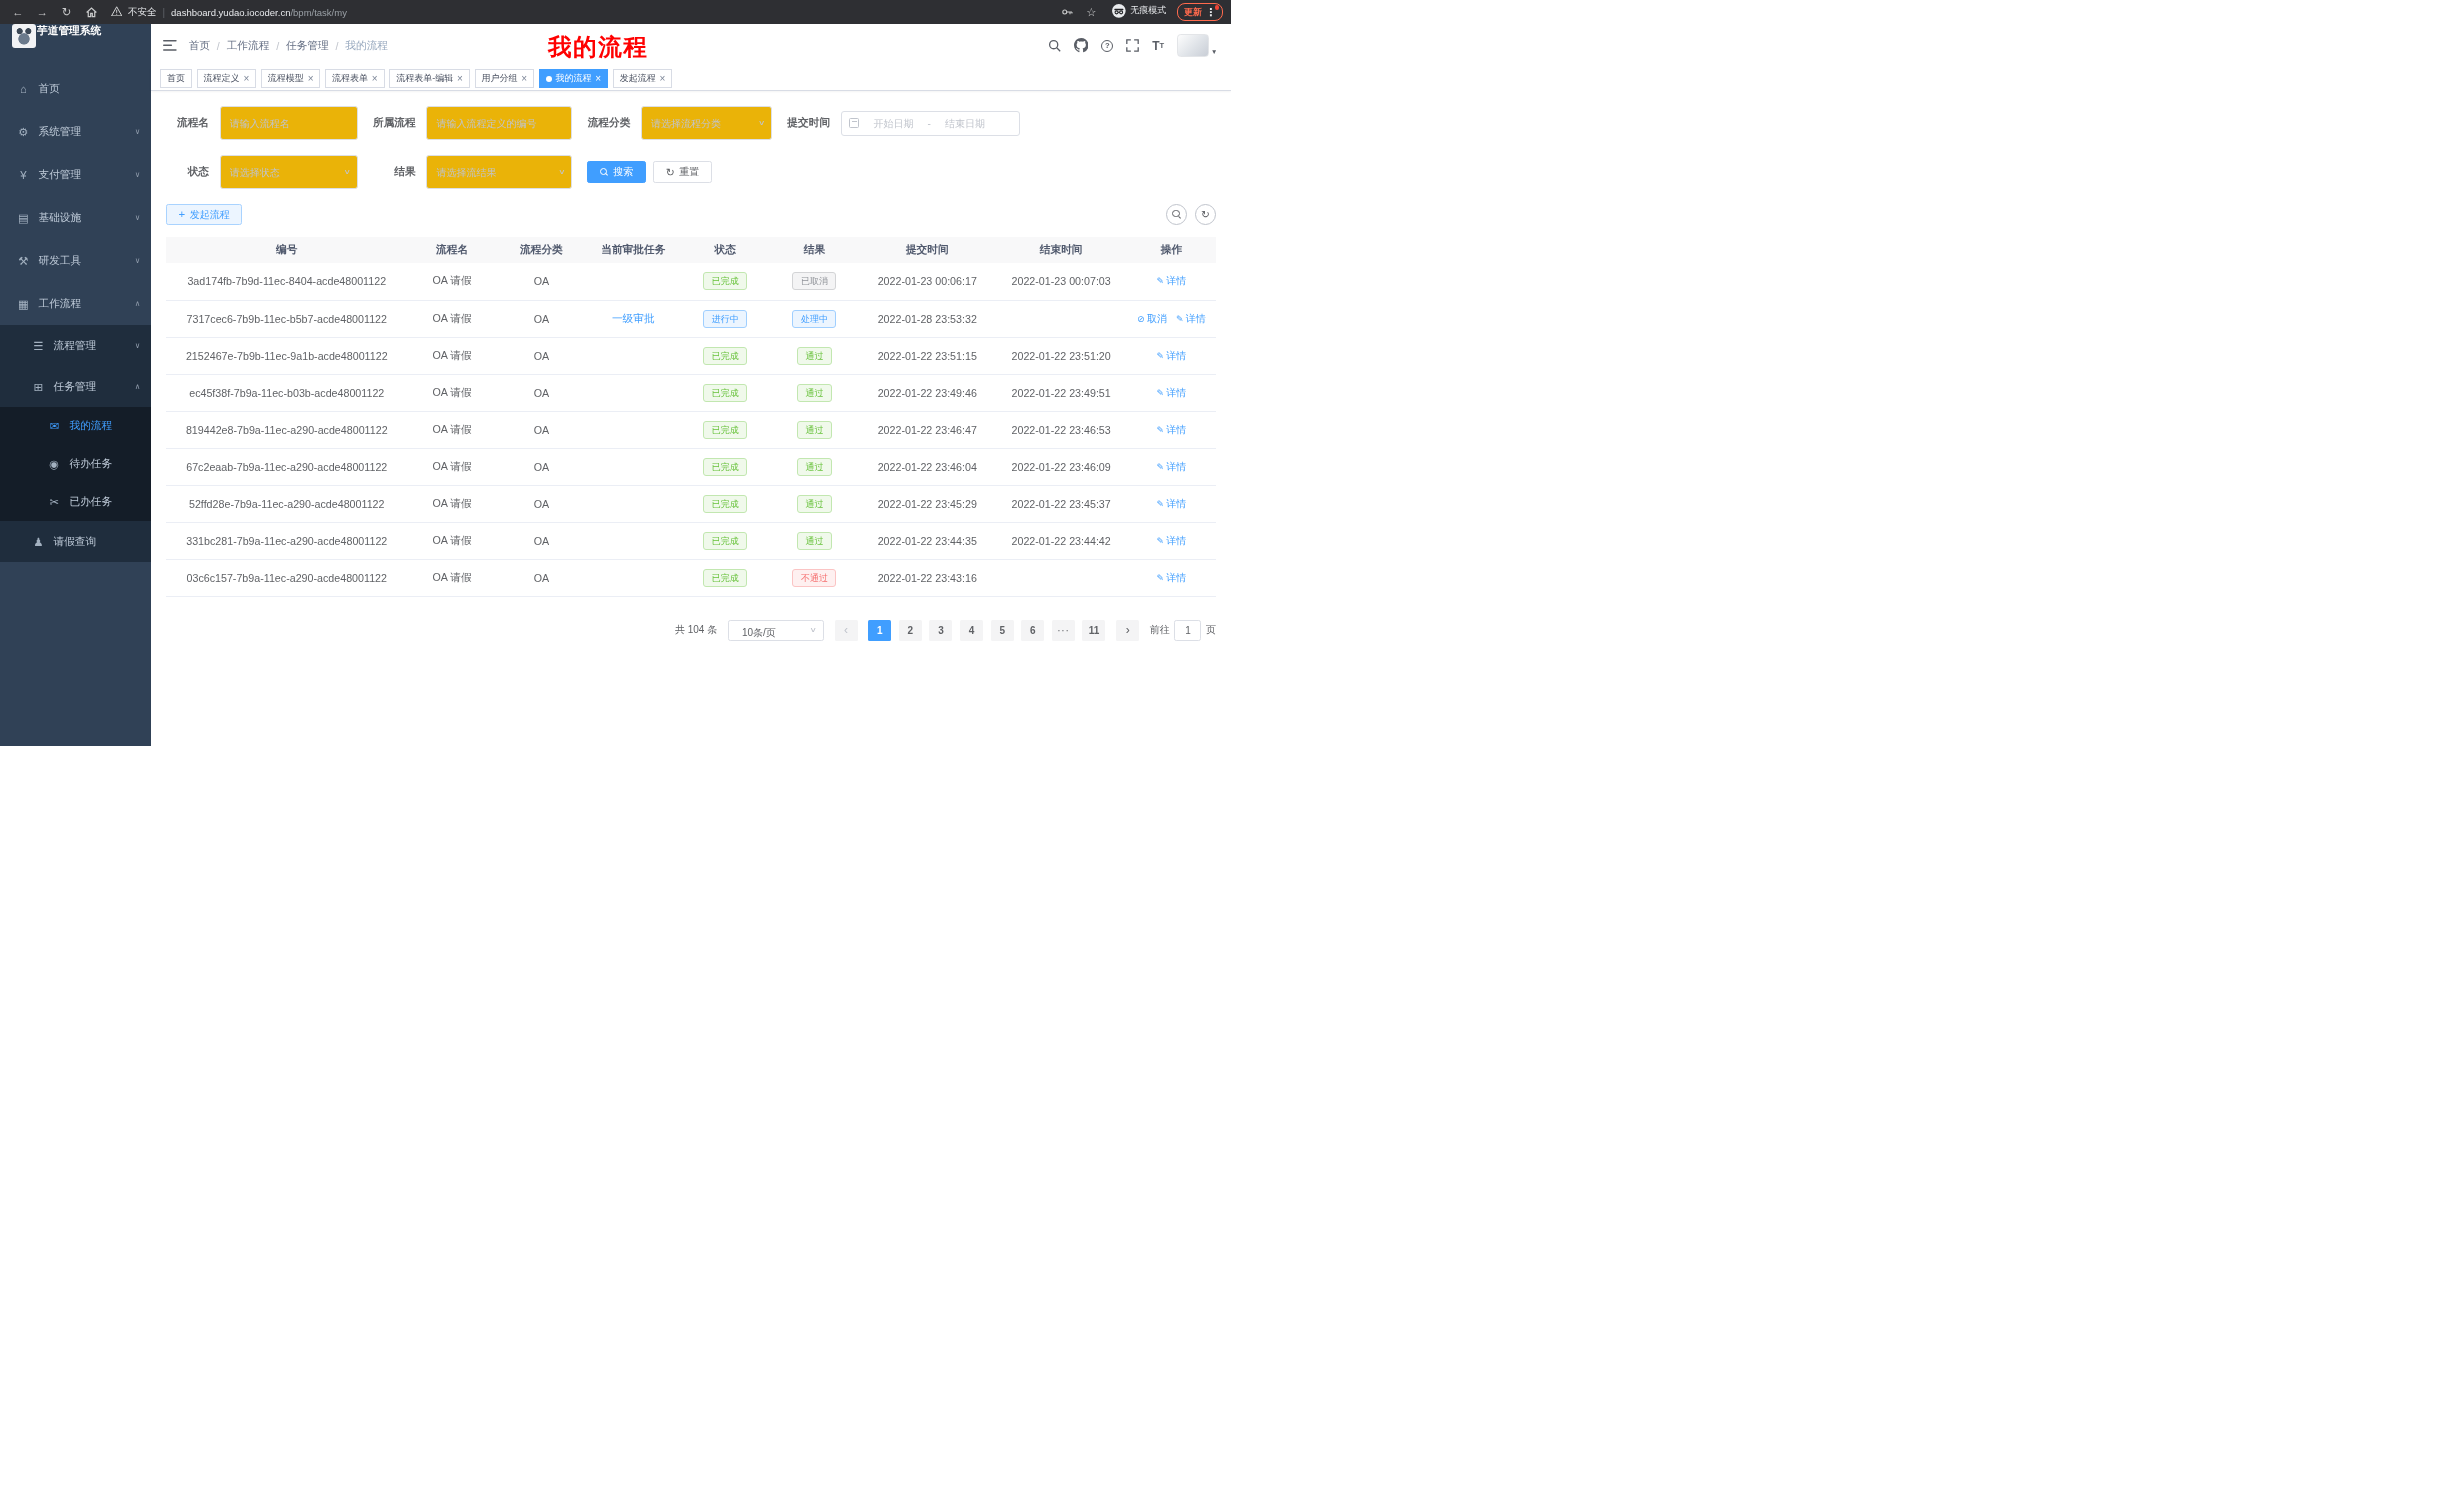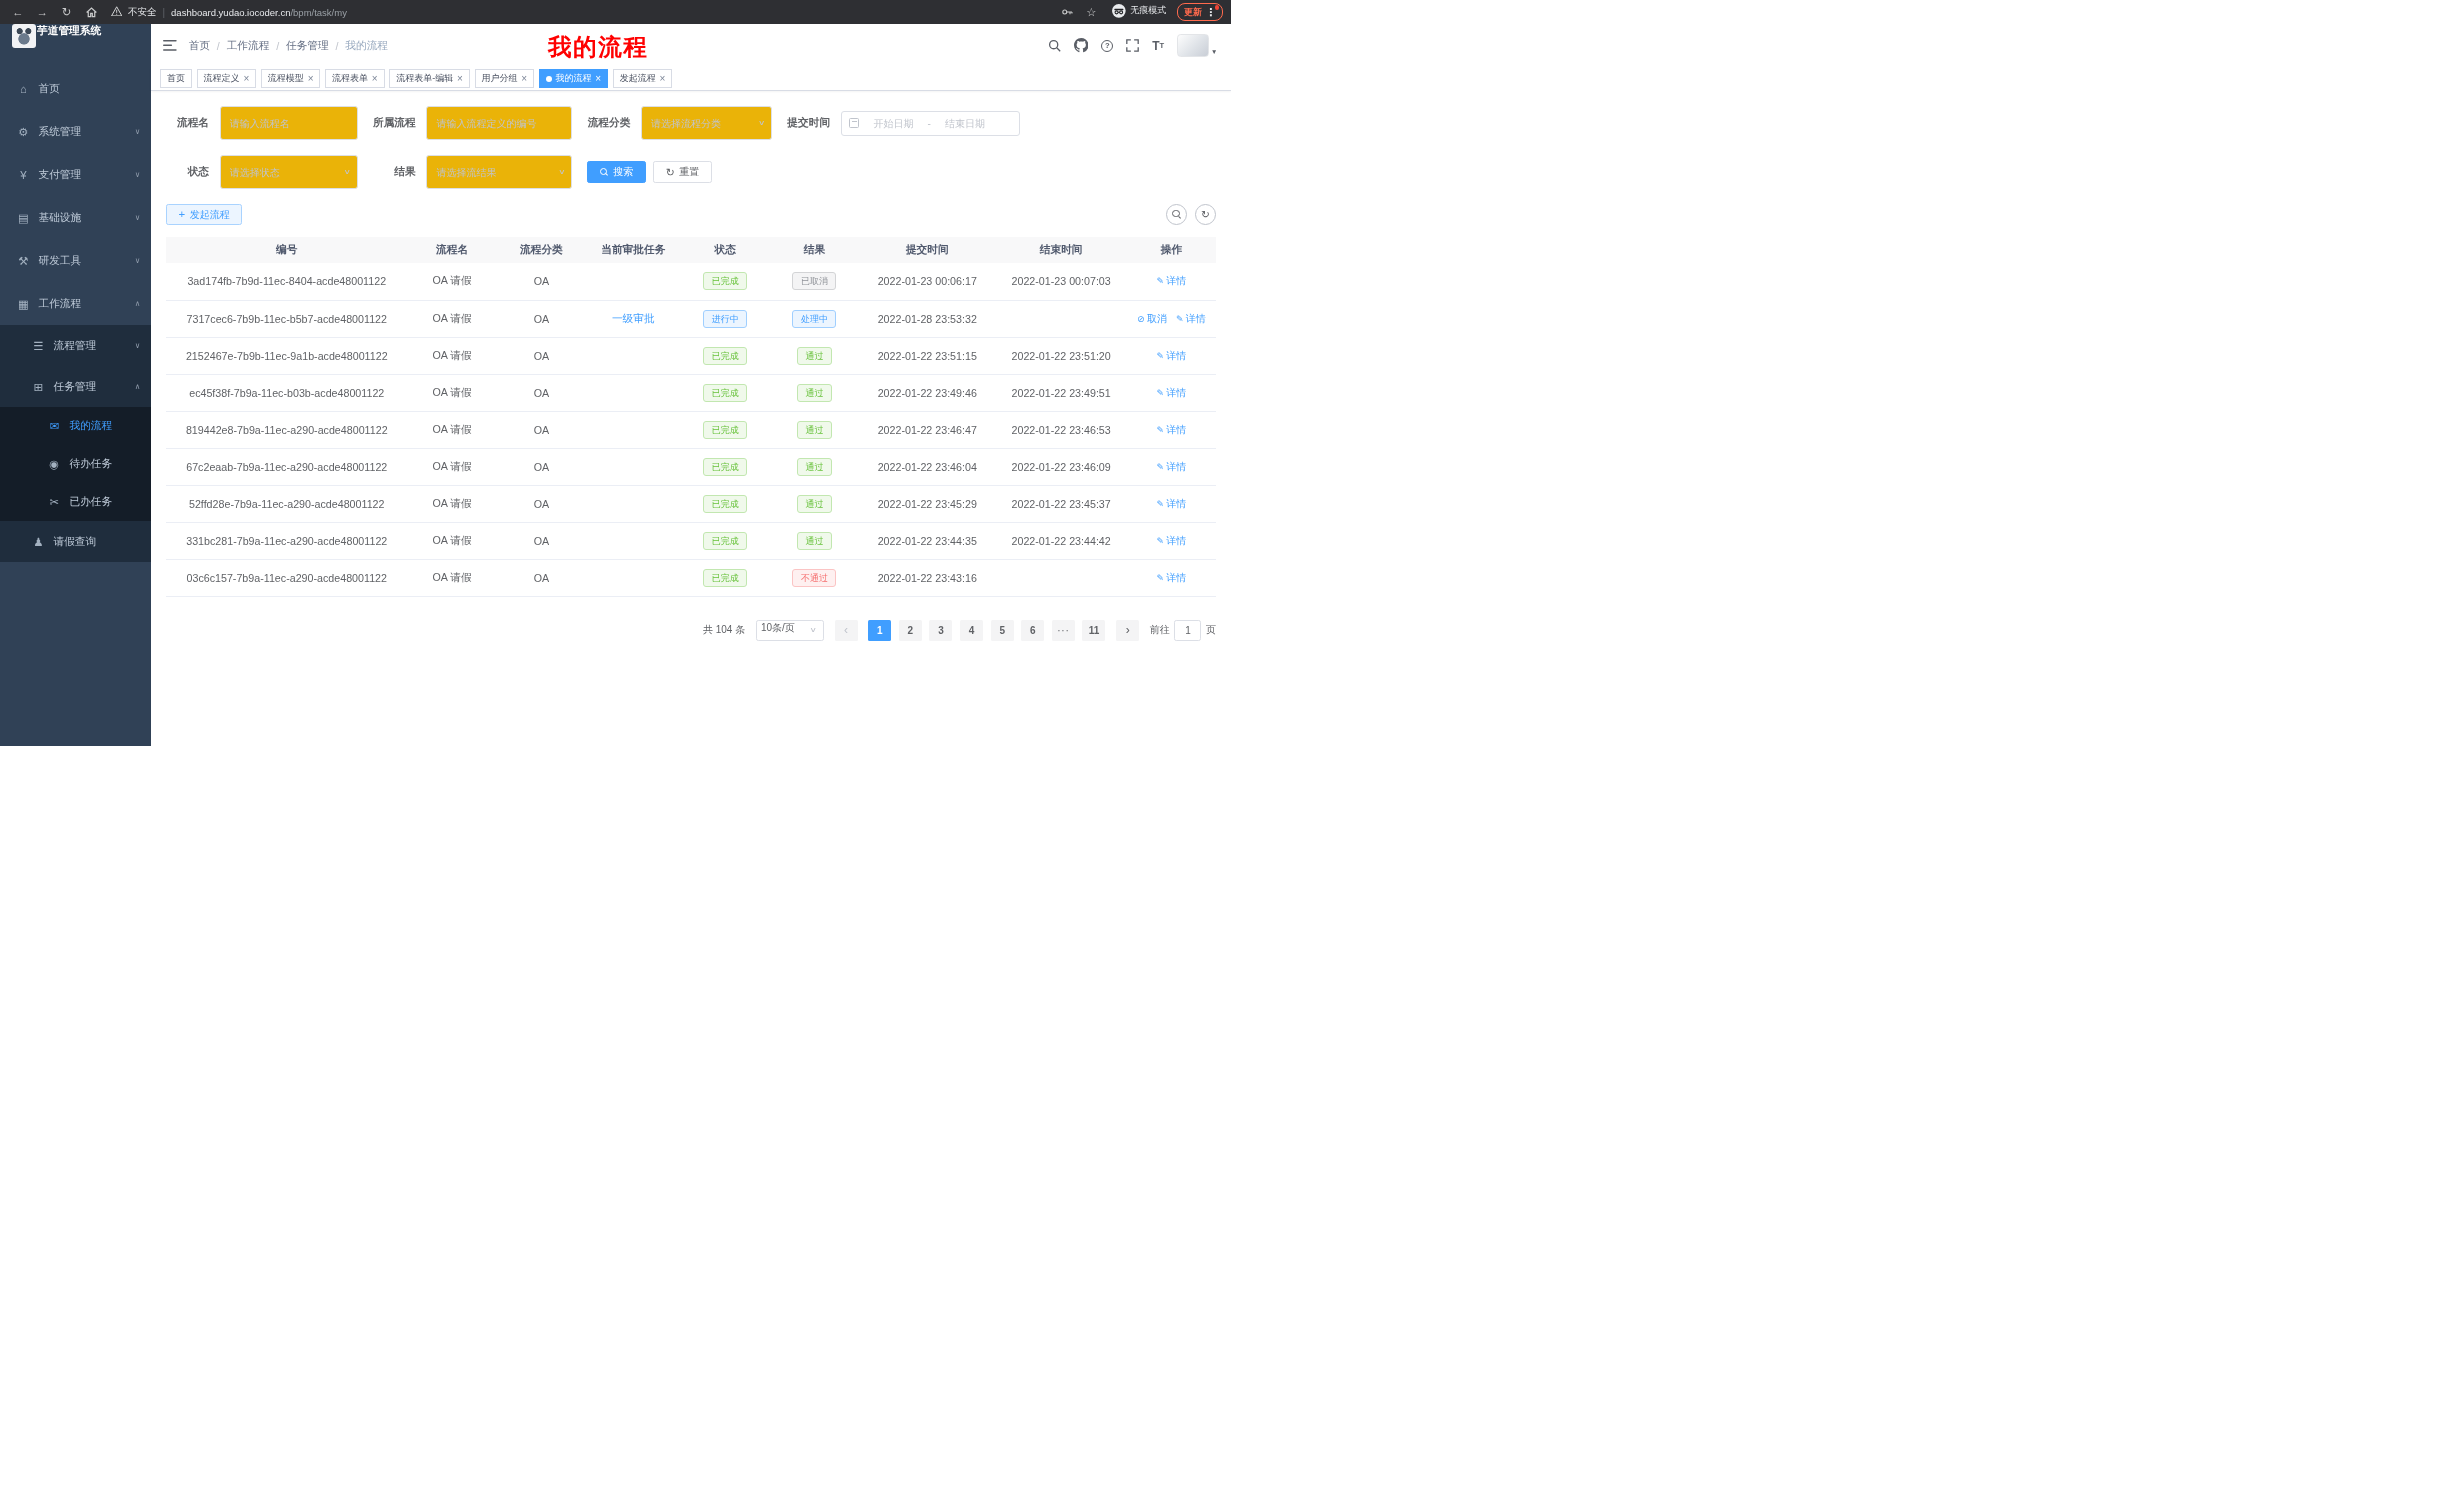--- a/index.html
+++ b/index.html
@@ -106,21 +106,21 @@
   .tag.success{color:#67c23a;background:#f0f9eb;border-color:#c2e7b0}
   .tag.info{color:#909399;background:#f4f4f5;border-color:#d3d4d6}
   .tag.primary{color:#409eff;background:#ecf5ff;border-color:#a0cfff}
   .tag.danger{color:#f56c6c;background:#fef0f0;border-color:#fbc4c4}
   .acts{display:inline-flex;gap:9px}
   .lnk{color:#409eff;font-size:10px;cursor:pointer;display:inline-flex;align-items:center;gap:2.3px}
   .lnk-ic{font-style:normal;font-size:9px}
 
   
   .pager{display:flex;align-items:center;justify-content:flex-end;margin-top:23px;font-size:10px;color:#606266;gap:10.7px}
-  .pg-size{width:68px;height:21px;border:0.8px solid #dcdfe6;border-radius:2.3px;display:flex;align-items:flex-start;padding:0 18px 0 4px;cursor:pointer}
+  .pg-size{width:96px;height:21px;border:0.8px solid #dcdfe6;border-radius:2.3px;display:flex;align-items:flex-end;padding:0 18px 0 13px;cursor:pointer}
   .pg-size .chev{right:6px}
   .pg-btn{min-width:23px;height:21px;background:#f4f4f5;border-radius:1.5px;display:inline-flex;align-items:center;justify-content:center;padding:0 3px;color:#606266;font-weight:700;cursor:pointer}
   .pg-btn.nav{font-size:12px;font-weight:400}
   .pg-btn.disabled{color:#c0c4cc;cursor:default}
   .pg-btn.active{background:#409eff;color:#fff}
   .pg-btn.dots{letter-spacing:0.8px;font-weight:400}
   .pg-pages{display:inline-flex;gap:7.6px}
   .pg-goto{display:inline-flex;align-items:center;gap:4.6px}
   .pg-input{width:27px;height:21px;border:0.8px solid #dcdfe6;border-radius:2.3px;text-align:center;font-size:10px;color:#606266}
 </style>

